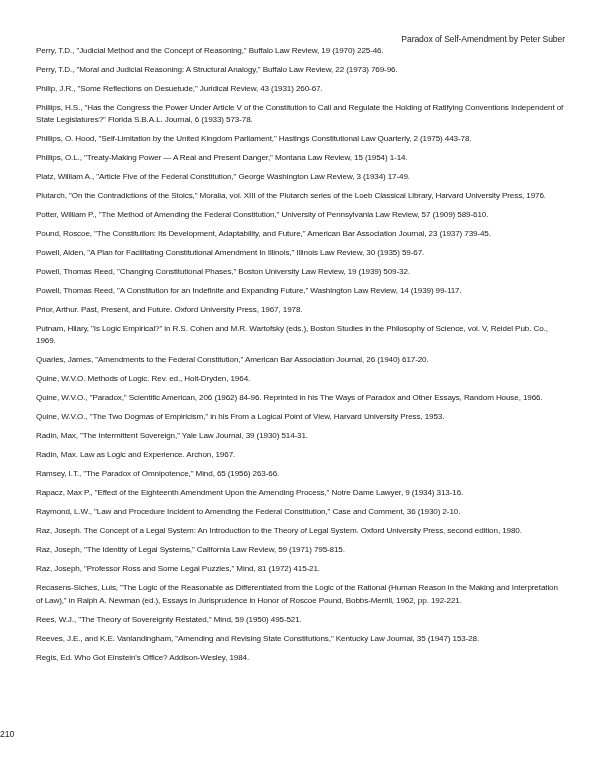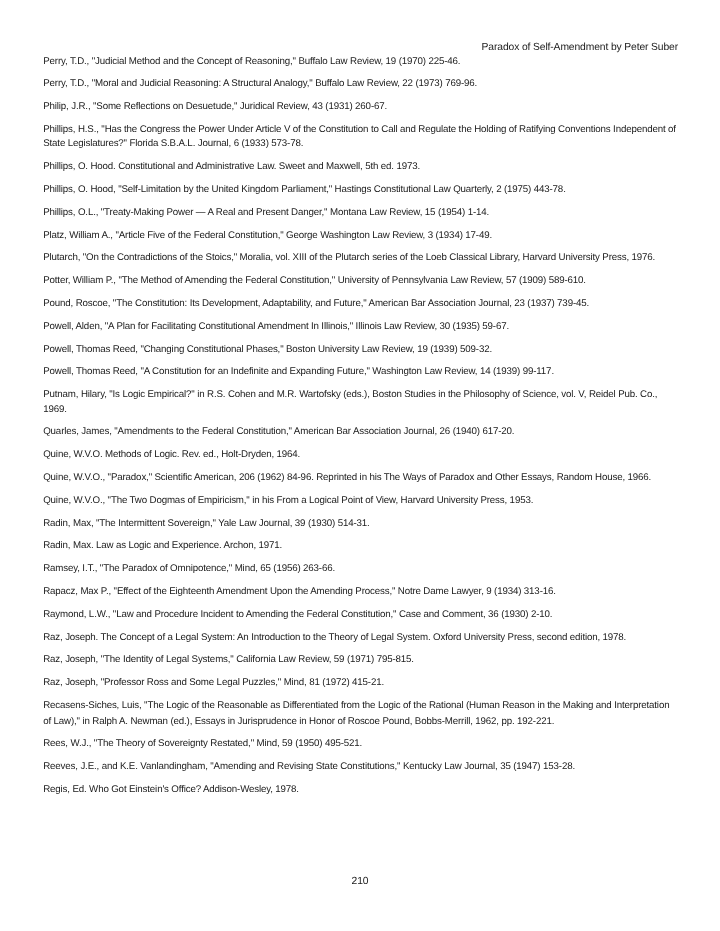--- a/index.html
+++ b/index.html
@@ -1,54 +1,54 @@
 <!DOCTYPE html>
 <html><head>
 <meta charset="utf-8">
 <style>
   html, body { margin: 0; padding: 0; background: #ffffff; }
   body { width: 600px; height: 776px; position: relative; overflow: hidden;
          font-family: "Liberation Sans", sans-serif; color: #1a1a1a; }
   .header { position: absolute; top: 34px; right: 35px; font-size: 8.6px; letter-spacing: -0.1px; }
   .refs { position: absolute; top: 45px; left: 36px; width: 530px; margin: 0; padding: 0; list-style: none; }
   .ref { font-size: 8.1px; line-height: 12.2px; margin: 0 0 6.8px 0; letter-spacing: -0.12px; }
-  .pagenum { position: absolute; top: 729px; left: 0; width: 600px; text-align: center; font-size: 8.6px; }
+  .pagenum { position: absolute; top: 729px; left: 0; width: 600px; text-align: left; font-size: 8.6px; }
 </style>
 </head>
 <body>
 
 <div class="header">Paradox of Self-Amendment by Peter Suber</div>
 
 <ul class="refs" id="refs">
     <li class="ref">Perry, T.D., "Judicial Method and the Concept of Reasoning," Buffalo Law Review, 19 (1970) 225-46.</li>
     <li class="ref">Perry, T.D., "Moral and Judicial Reasoning: A Structural Analogy," Buffalo Law Review, 22 (1973) 769-96.</li>
     <li class="ref">Philip, J.R., "Some Reflections on Desuetude," Juridical Review, 43 (1931) 260-67.</li>
     <li class="ref">Phillips, H.S., "Has the Congress the Power Under Article V of the Constitution to Call and Regulate the Holding of Ratifying Conventions Independent of State Legislatures?" Florida S.B.A.L. Journal, 6 (1933) 573-78.</li>
-    <li class="ref">Phillips, O. Hood. Constitutional and Administrative Law. Sweet and Maxwell, 5th ed. 1973.</li>
     <li class="ref">Phillips, O. Hood, "Self-Limitation by the United Kingdom Parliament," Hastings Constitutional Law Quarterly, 2 (1975) 443-78.</li>
     <li class="ref">Phillips, O.L., "Treaty-Making Power — A Real and Present Danger," Montana Law Review, 15 (1954) 1-14.</li>
     <li class="ref">Platz, William A., "Article Five of the Federal Constitution," George Washington Law Review, 3 (1934) 17-49.</li>
     <li class="ref">Plutarch, "On the Contradictions of the Stoics," Moralia, vol. XIII of the Plutarch series of the Loeb Classical Library, Harvard University Press, 1976.</li>
     <li class="ref">Potter, William P., "The Method of Amending the Federal Constitution," University of Pennsylvania Law Review, 57 (1909) 589-610.</li>
     <li class="ref">Pound, Roscoe, "The Constitution: Its Development, Adaptability, and Future," American Bar Association Journal, 23 (1937) 739-45.</li>
     <li class="ref">Powell, Alden, "A Plan for Facilitating Constitutional Amendment In Illinois," Illinois Law Review, 30 (1935) 59-67.</li>
     <li class="ref">Powell, Thomas Reed, "Changing Constitutional Phases," Boston University Law Review, 19 (1939) 509-32.</li>
     <li class="ref">Powell, Thomas Reed, "A Constitution for an Indefinite and Expanding Future," Washington Law Review, 14 (1939) 99-117.</li>
+    <li class="ref">Prior, Arthur. Past, Present, and Future. Oxford University Press, 1967, 1978.</li>
     <li class="ref">Putnam, Hilary, "Is Logic Empirical?" in R.S. Cohen and M.R. Wartofsky (eds.), Boston Studies in the Philosophy of Science, vol. V, Reidel Pub. Co., 1969.</li>
     <li class="ref">Quarles, James, "Amendments to the Federal Constitution," American Bar Association Journal, 26 (1940) 617-20.</li>
     <li class="ref">Quine, W.V.O. Methods of Logic. Rev. ed., Holt-Dryden, 1964.</li>
     <li class="ref">Quine, W.V.O., "Paradox," Scientific American, 206 (1962) 84-96. Reprinted in his The Ways of Paradox and Other Essays, Random House, 1966.</li>
     <li class="ref">Quine, W.V.O., "The Two Dogmas of Empiricism," in his From a Logical Point of View, Harvard University Press, 1953.</li>
     <li class="ref">Radin, Max, "The Intermittent Sovereign," Yale Law Journal, 39 (1930) 514-31.</li>
-    <li class="ref">Radin, Max. Law as Logic and Experience. Archon, 1971.</li>
+    <li class="ref">Radin, Max. Law as Logic and Experience. Archon, 1967.</li>
     <li class="ref">Ramsey, I.T., "The Paradox of Omnipotence," Mind, 65 (1956) 263-66.</li>
     <li class="ref">Rapacz, Max P., "Effect of the Eighteenth Amendment Upon the Amending Process," Notre Dame Lawyer, 9 (1934) 313-16.</li>
     <li class="ref">Raymond, L.W., "Law and Procedure Incident to Amending the Federal Constitution," Case and Comment, 36 (1930) 2-10.</li>
-    <li class="ref">Raz, Joseph. The Concept of a Legal System: An Introduction to the Theory of Legal System. Oxford University Press, second edition, 1978.</li>
+    <li class="ref">Raz, Joseph. The Concept of a Legal System: An Introduction to the Theory of Legal System. Oxford University Press, second edition, 1980.</li>
     <li class="ref">Raz, Joseph, "The Identity of Legal Systems," California Law Review, 59 (1971) 795-815.</li>
     <li class="ref">Raz, Joseph, "Professor Ross and Some Legal Puzzles," Mind, 81 (1972) 415-21.</li>
     <li class="ref">Recasens-Siches, Luis, "The Logic of the Reasonable as Differentiated from the Logic of the Rational (Human Reason in the Making and Interpretation of Law)," in Ralph A. Newman (ed.), Essays in Jurisprudence in Honor of Roscoe Pound, Bobbs-Merrill, 1962, pp. 192-221.</li>
     <li class="ref">Rees, W.J., "The Theory of Sovereignty Restated," Mind, 59 (1950) 495-521.</li>
     <li class="ref">Reeves, J.E., and K.E. Vanlandingham, "Amending and Revising State Constitutions," Kentucky Law Journal, 35 (1947) 153-28.</li>
-    <li class="ref">Regis, Ed. Who Got Einstein's Office? Addison-Wesley, 1978.</li>
+    <li class="ref">Regis, Ed. Who Got Einstein's Office? Addison-Wesley, 1984.</li>
   </ul>
 
 <div class="pagenum">210</div>
 
 </body></html>

